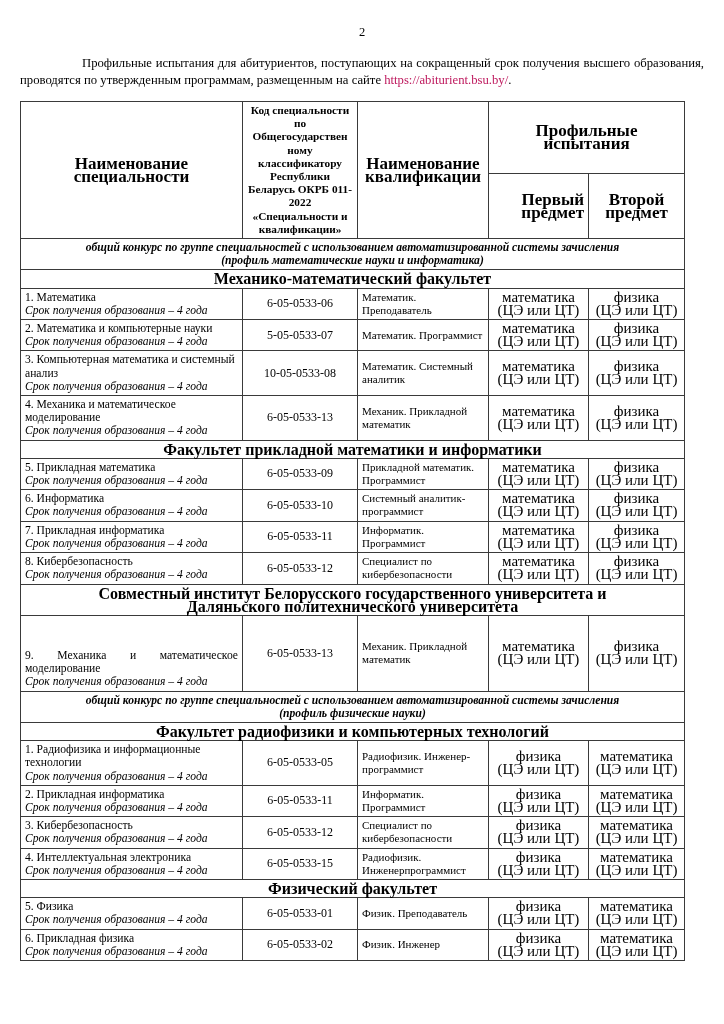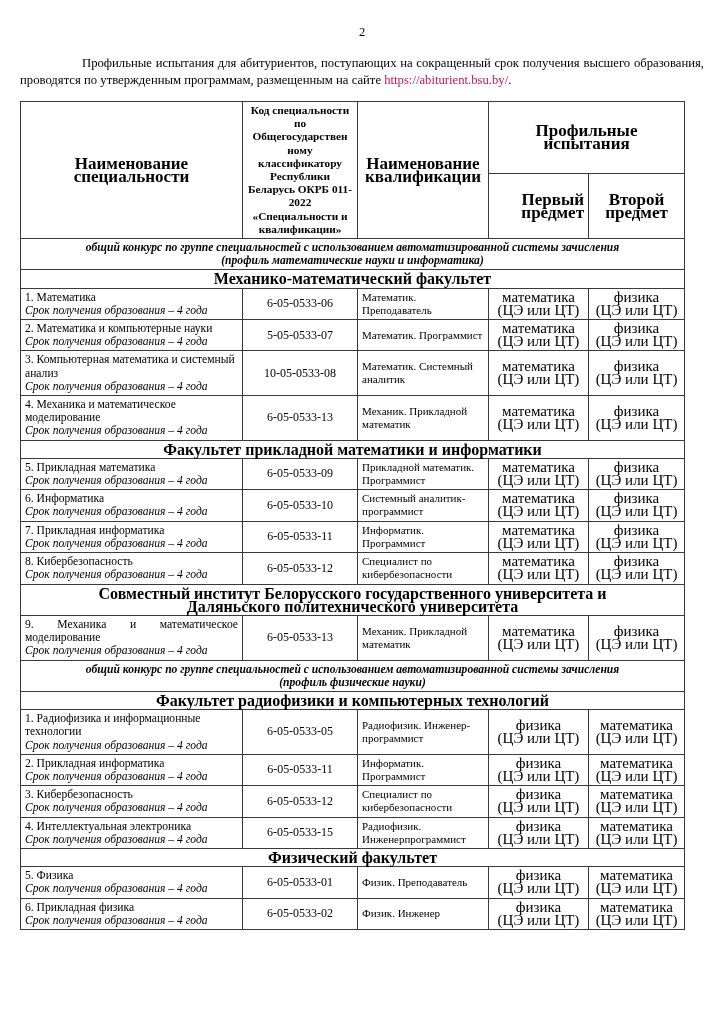--- a/index.html
+++ b/index.html
@@ -94,20 +94,21 @@
     font-size: 11.6px;
   }
   .spec .term {
     font-style: italic;
     display: block;
   }
   .spec.justify .title {
     display: block;
     text-align: justify;
     text-align-last: justify;
+    margin-top: 31px;
   }
   .code {
     text-align: center;
     font-size: 12px;
     vertical-align: middle;
     white-space: nowrap;
   }
   .qual {
     font-size: 11px;
     vertical-align: middle;

